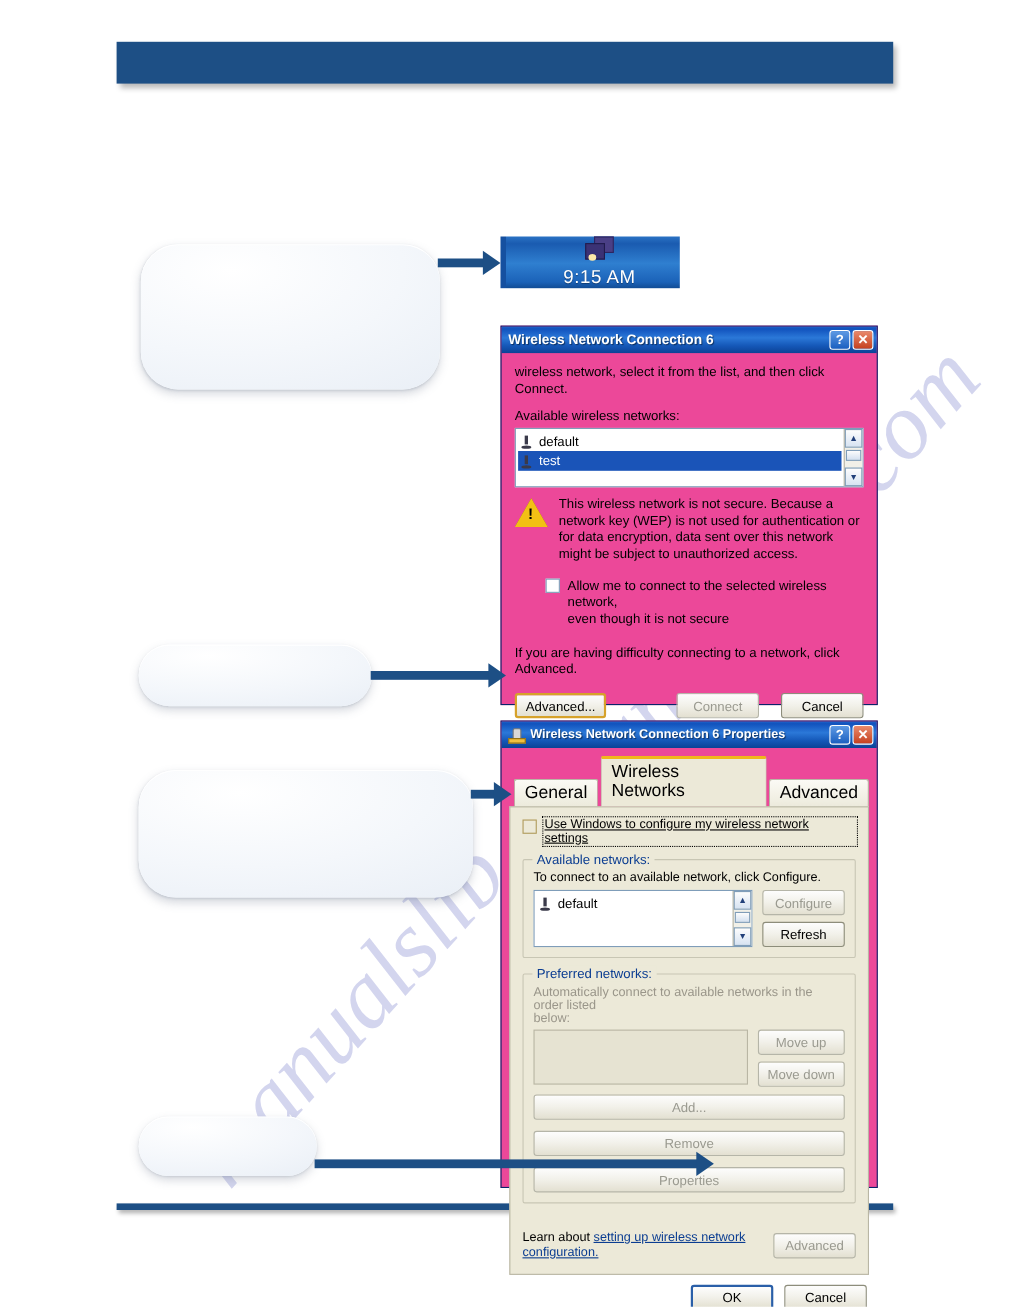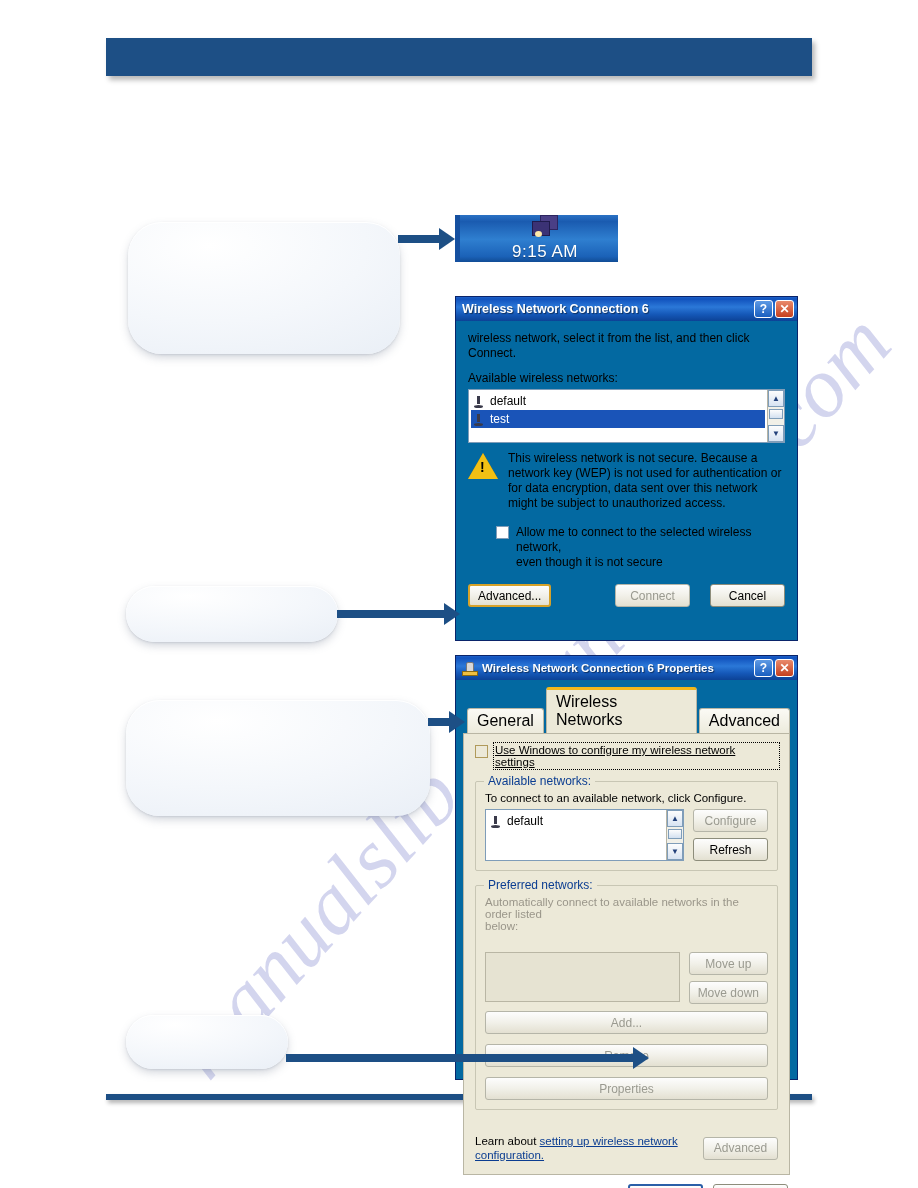--- a/index.html
+++ b/index.html
@@ -121,21 +121,21 @@
   }
   .tray-icon .mon-glow {
     position: absolute; left: 3px; top: 16px;
     width: 7px; height: 6px; border-radius: 50%;
     background: #ffe9a8;
   }
 
   
   .xp-dialog {
     position: absolute;
-    background: #0369a1;
+    background: #ec4899;
     border: 1px solid #0a246a;
     box-sizing: border-box;
     z-index: 2;
     font-size: 12px;
     color: #000;
   }
   .xp-titlebar {
     height: 24px;
     background: linear-gradient(to bottom, #1f62c9 0%, #1152bd 8%, #2b78d8 42%, #1558b8 72%, #0c4296 100%);
     display: flex;
@@ -444,20 +444,21 @@
     </div>
 
     <div class="cb-row" style="margin-top:14px; margin-left:28px;">
       <div class="cb-box"></div>
       <div style="line-height:15px;">
         <div>Allow me to connect to the selected wireless network,</div>
         <div>even though it is not secure</div>
       </div>
     </div>
 
+    <div class="dlg-text" style="margin-top:16px;">If you are having difficulty connecting to a network, click Advanced.</div>
 
     <div class="btn-row" style="margin-top:14px; justify-content:space-between;">
       <div class="btn focus-orange">Advanced...</div>
       <div class="btn disabled" style="margin-left:auto; margin-right:10px;">Connect</div>
       <div class="btn">Cancel</div>
     </div>
 
   </div>
 </div>
 
@@ -510,21 +511,21 @@
             <div class="btn">Refresh</div>
           </div>
         </div>
       </div>
 
       <div class="group dim" style="margin-top:14px;">
         <div class="group-title">Preferred networks:</div>
         <div class="dim-text" style="font-size:11.5px;">Automatically connect to available networks in the order listed</div>
         <div class="dim-text" style="font-size:11.5px;">below:</div>
 
-        <div style="display:flex; gap:9px; margin-top:20px;">
+        <div style="display:flex; gap:9px; margin-top:4px;">
           <div style="flex:1; height:50px; background:#e6e3d2; border:1px solid #b9b6a4; box-sizing:border-box;"></div>
           <div style="display:flex; flex-direction:column; gap:6px;">
             <div class="btn disabled">Move up</div>
             <div class="btn disabled">Move down</div>
           </div>
         </div>
 
         <div class="btn-row" style="margin-top:7px;flex-direction:column;">
           <div class="btn disabled" style="min-width:68px;">Add...</div>
           <div class="btn disabled" style="min-width:68px;">Remove</div>

